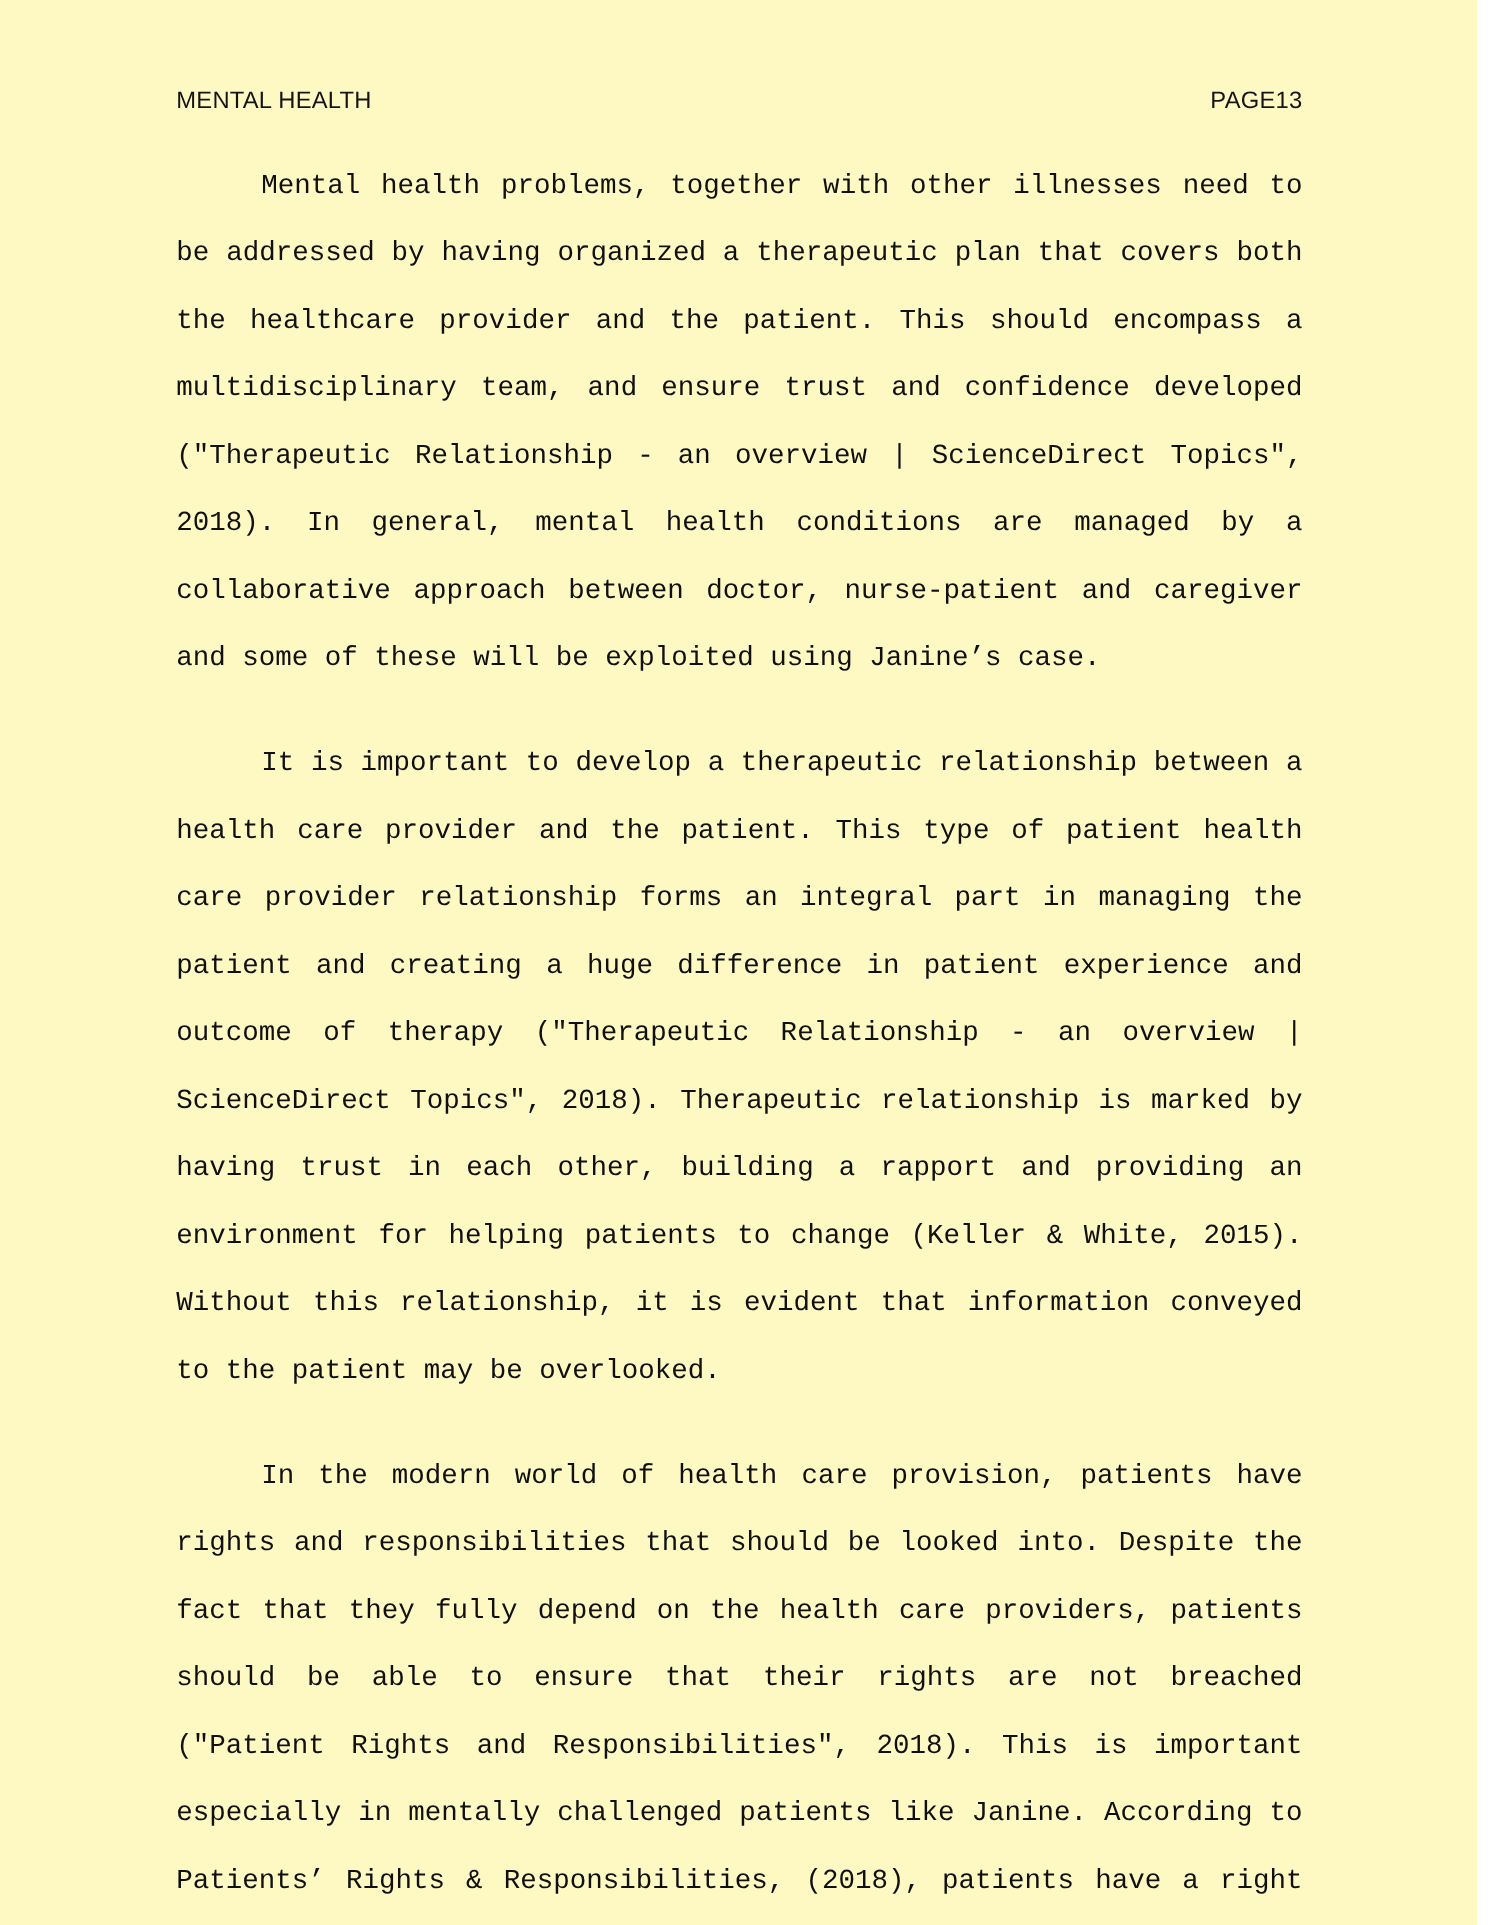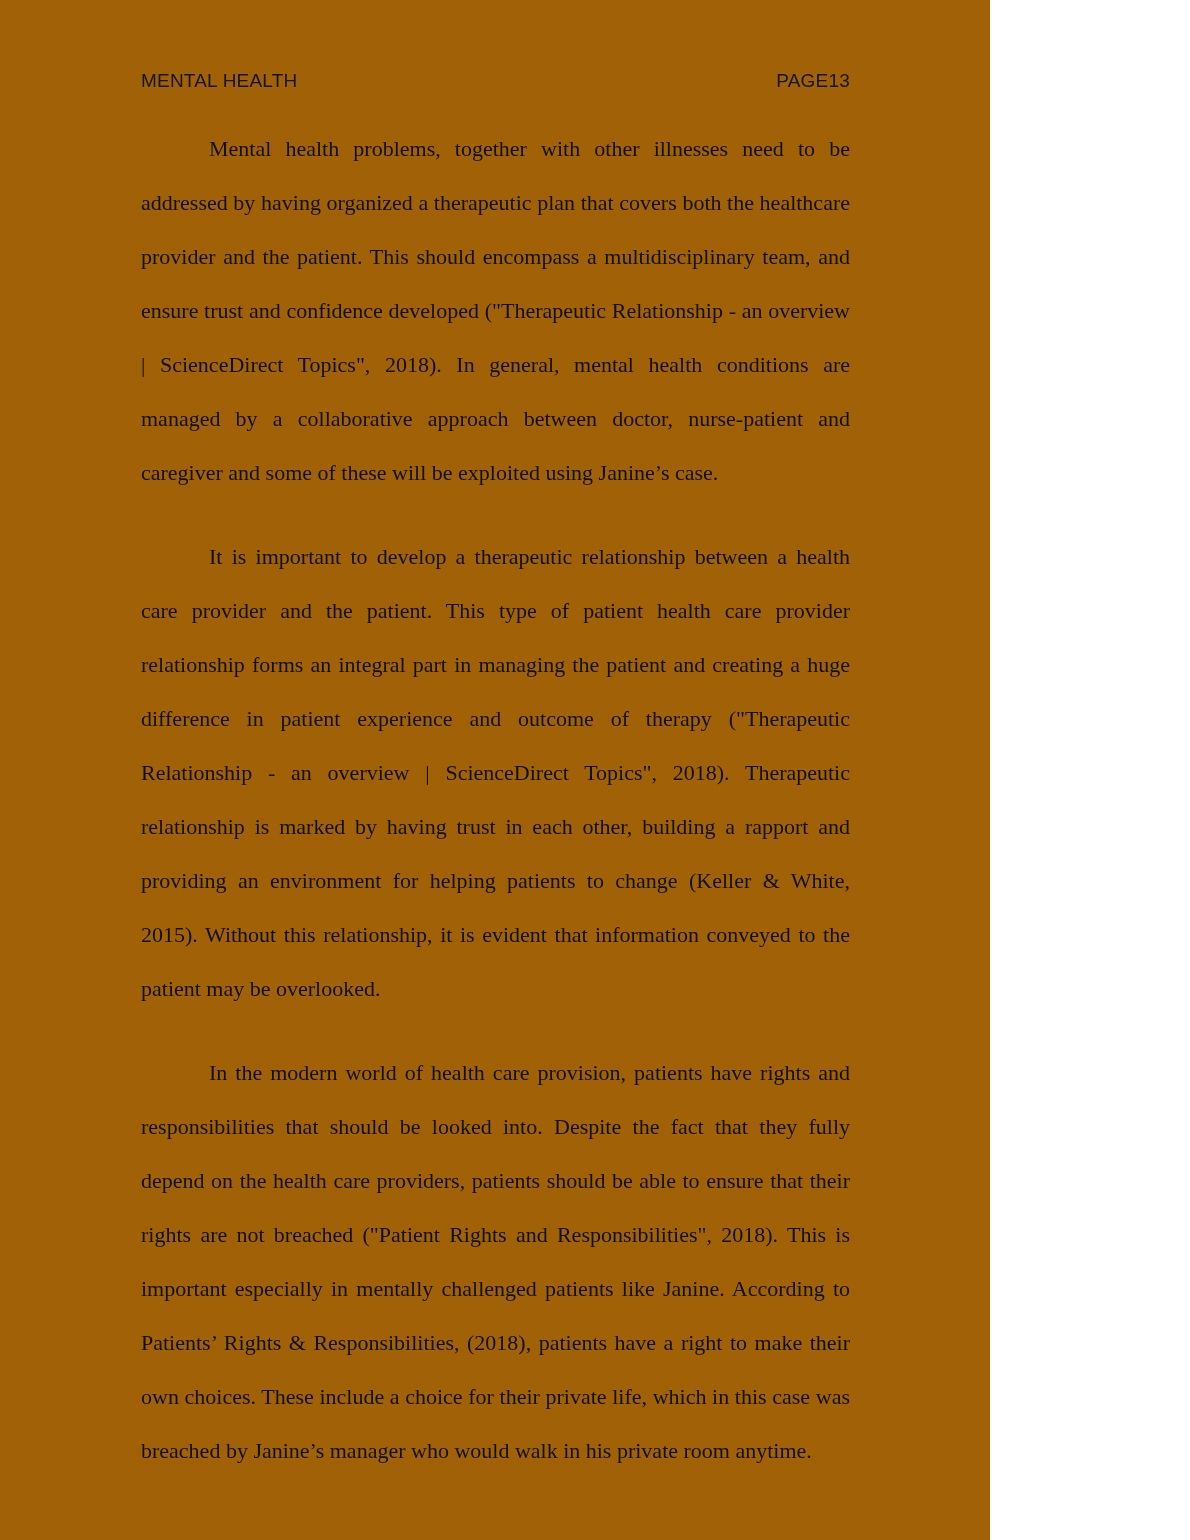--- a/index.html
+++ b/index.html
@@ -2,24 +2,24 @@
 <html><head>
 <meta charset="utf-8">
 <style>
   html, body {
     margin: 0;
     padding: 0;
     background: #ffffff;
   }
   .page {
     position: relative;
-    width: 990px;
+    width: 1182px;
     height: 1540px;
     box-sizing: border-box;
-    background: #a16207;
+    background: #fef9c3;
     padding: 70px 140px 40px 141px;
     overflow: hidden;
   }
   .page-header {
     display: flex;
     justify-content: space-between;
     align-items: baseline;
     font-family: "Liberation Sans", sans-serif;
     font-size: 19px;
     color: #141414;
@@ -28,21 +28,21 @@
   .section-heading {
     font-family: "Liberation Serif", serif;
     font-size: 23px;
     font-weight: bold;
     text-align: center;
     color: #101010;
     margin: 46px 0 0 0;
     line-height: 30px;
   }
   .body-paragraph {
-    font-family: Liberation Serif, serif;
+    font-family: Liberation Mono, monospace;
     font-size: 22px;
     color: #101010;
     line-height: 54px;
     text-align: justify;
     text-indent: 68px;
     margin: 30px 0 0 0;
   }
 </style>
 </head>
 <body>

